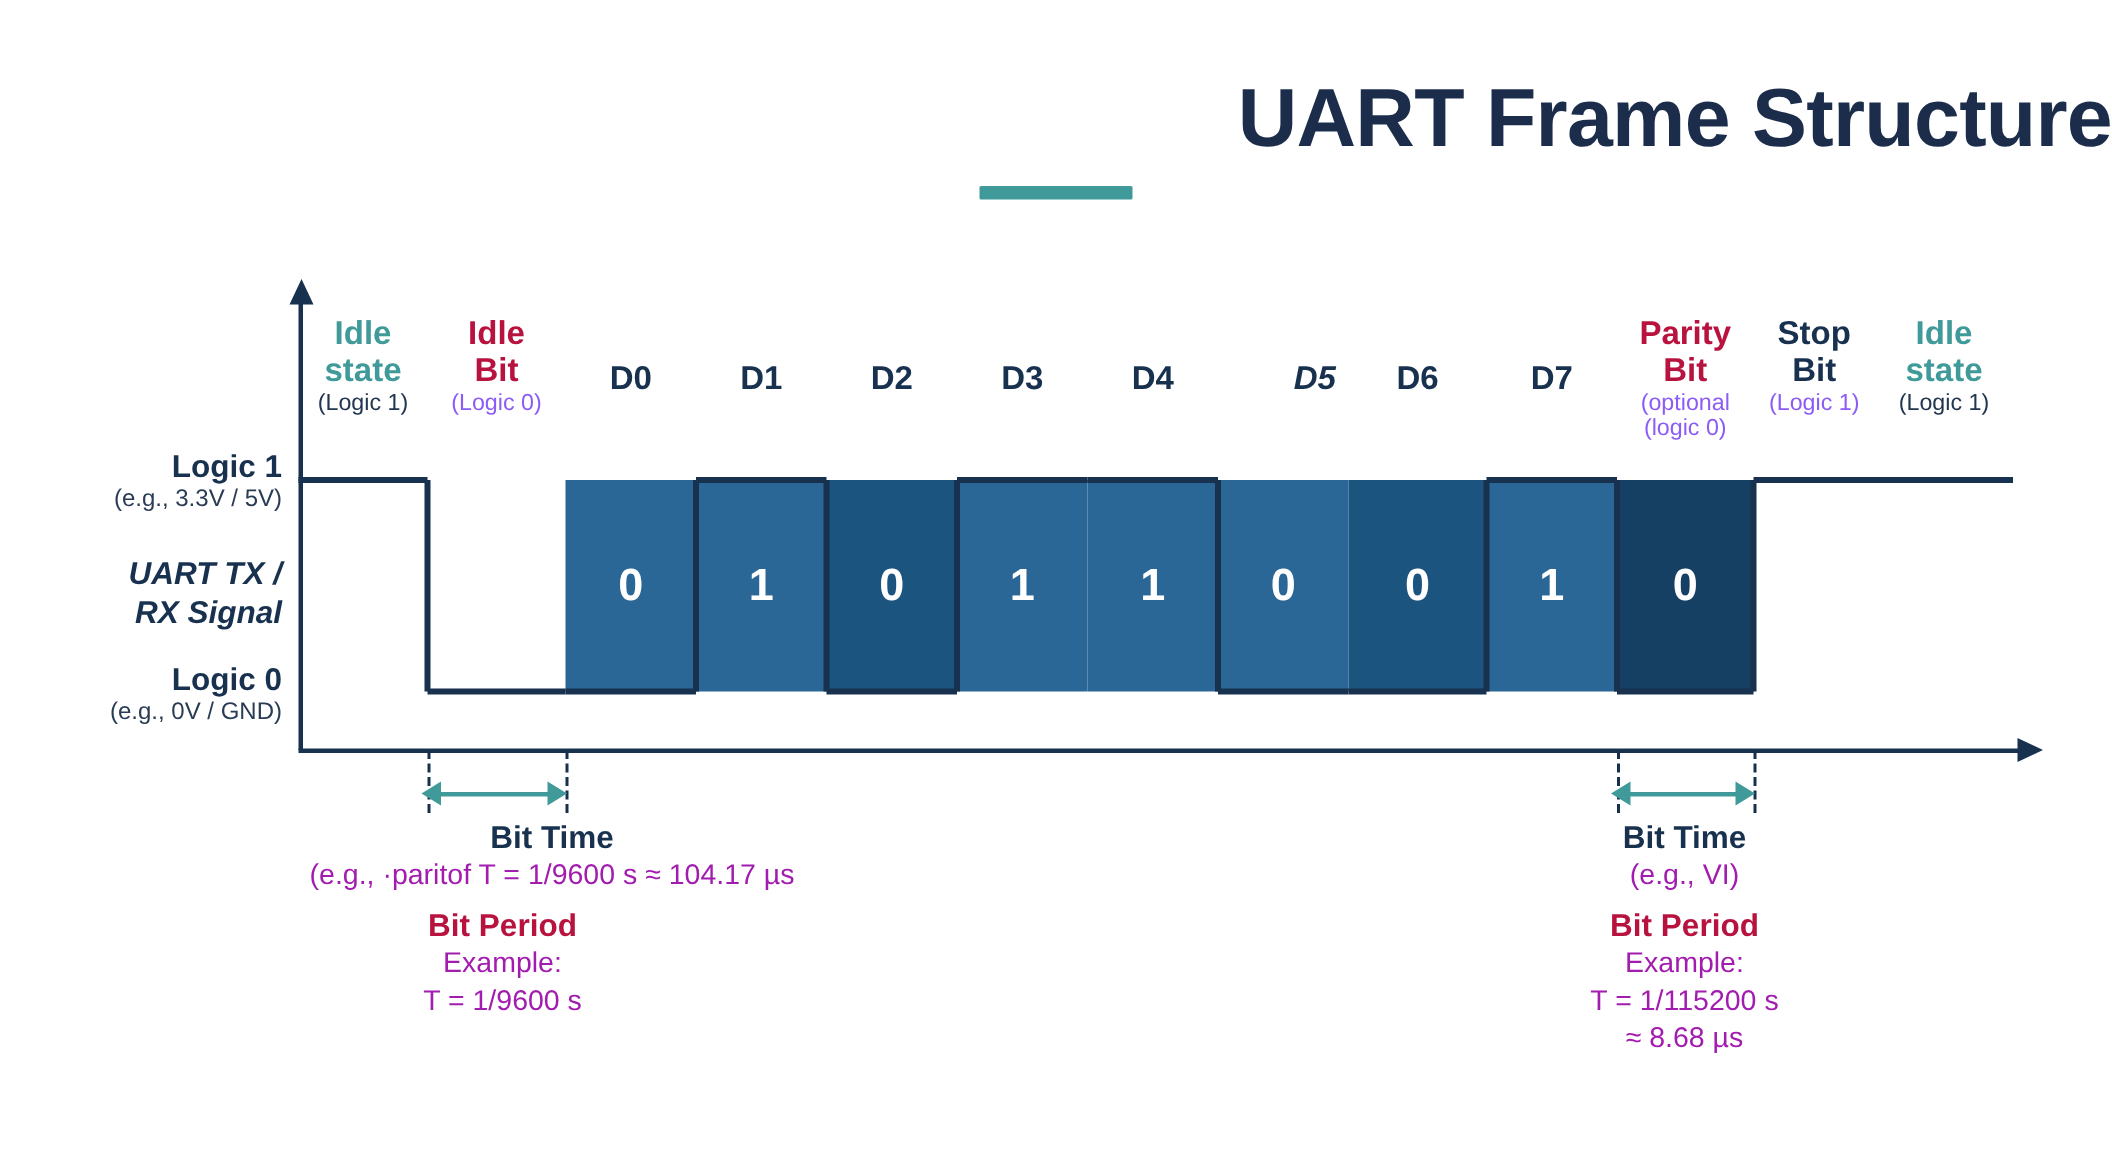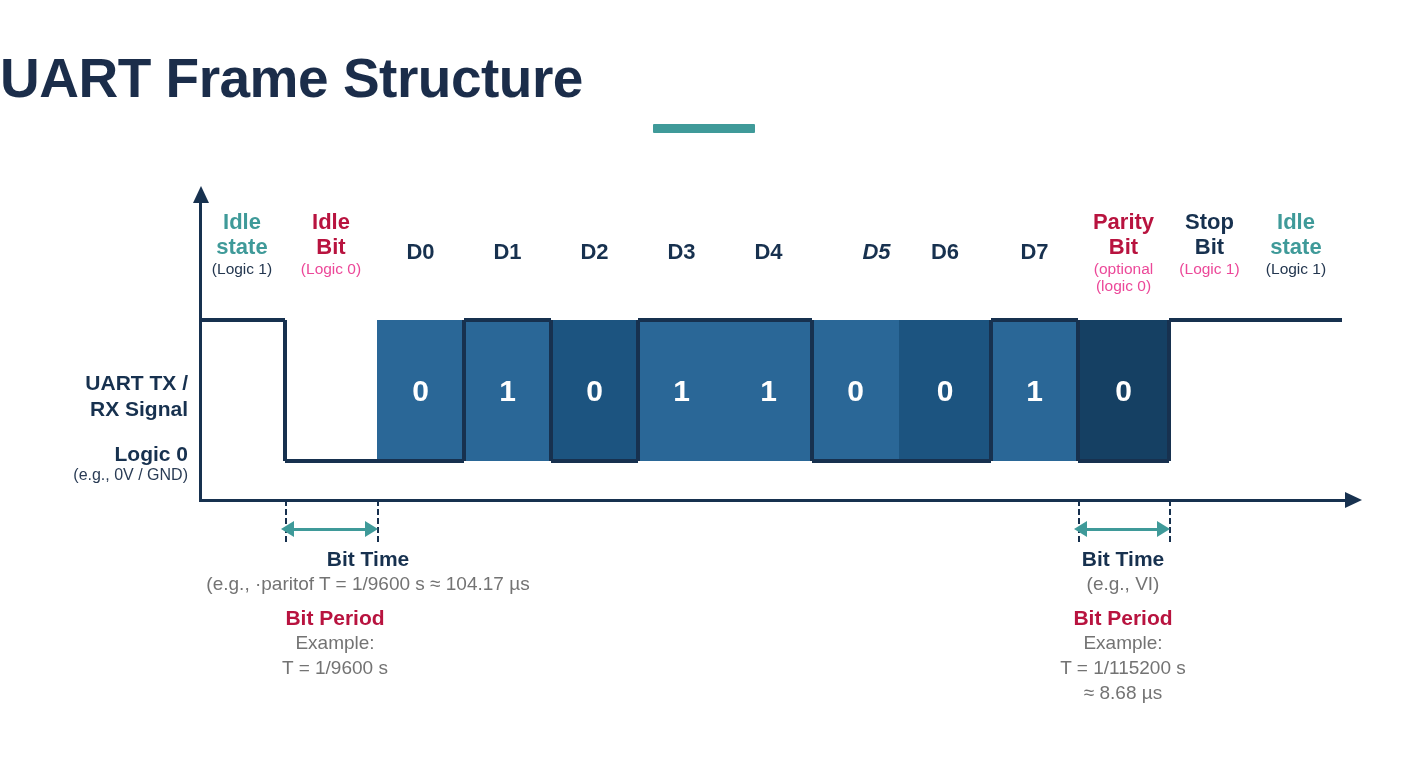--- a/index.html
+++ b/index.html
@@ -20,21 +20,21 @@
     position: absolute;
     left: 0; top: 0;
     width: 1408px;
     height: 768px;
   }
   
   .title {
     position: absolute;
     left: 0; top: 46px;
     width: 1408px;
-    text-align: left;
+    text-align: right;
     font-size: 55px;
     font-weight: bold;
     letter-spacing: -0.5px;
     color: #1b2d4a;
     white-space: nowrap;
   }
   .title-rule {
     position: absolute;
     left: 653px; top: 124px;
     width: 102px; height: 9px;
@@ -85,21 +85,21 @@
     display: block;
   }
   .axis-label .small {
     font-size: 16px;
     color: #2a3c55;
     display: block;
   }
   #lbl-logic1 { top: 300px; }
   #lbl-signal { top: 370px; }
   #lbl-logic0 { top: 442px; }
-  #lbl-signal .big { line-height: 1.22; }
+  #lbl-signal .big { line-height: 1.22; font-style: italic; }
   
   .divider {
     position: absolute;
     top: 200px;
     width: 0;
     height: 300px;
     border-left: 2.6px dashed #1d3busy;
     border-left-color: #16304e;
   }
   
@@ -110,21 +110,21 @@
     top: 210px;
   }
   .seg-label .name {
     display: block;
     font-size: 22px;
     font-weight: bold;
   }
   .seg-label .sub {
     display: block;
     font-size: 15.5px;
-    color: #ec4899;
+    color: #8b5cf6;
     font-weight: normal;
     white-space: nowrap;
   }
   .c-idle  .name { color: #3f9a99; }
   .c-idle  .sub  { color: #23364f; }
   .c-start .name { color: #b8133f; }
   .c-dark  .name { color: #17314f; }
   
   .seg-label.one .name { margin-top: 30px; }
   
@@ -181,21 +181,21 @@
   }
   .note .hd {
     display: block;
     font-size: 21px;
     font-weight: bold;
     color: #17314f;
   }
   .note .ln {
     display: block;
     font-size: 19px;
-    color: #737373;
+    color: #a21caf;
     white-space: nowrap;
   }
   .note .hd-red {
     display: block;
     font-size: 21px;
     font-weight: bold;
     color: #b8133f;
     margin-top: 11px;
   }
 </style>
@@ -205,20 +205,24 @@
 <div id="stage">
 
   <div class="title">UART Frame Structure</div>
   <div class="title-rule"></div>
 
   <div class="y-axis"></div>
   <div class="y-arrow"></div>
   <div class="x-axis"></div>
   <div class="x-arrow"></div>
 
+  <div class="axis-label" id="lbl-logic1">
+    <span class="big">Logic 1</span>
+    <span class="small">(e.g., 3.3V / 5V)</span>
+  </div>
   <div class="axis-label" id="lbl-signal">
     <span class="big">UART TX /</span>
     <span class="big">RX Signal</span>
   </div>
   <div class="axis-label" id="lbl-logic0">
     <span class="big">Logic 0</span>
     <span class="small">(e.g., 0V / GND)</span>
   </div>
 
   <div id="dividers-layer">

